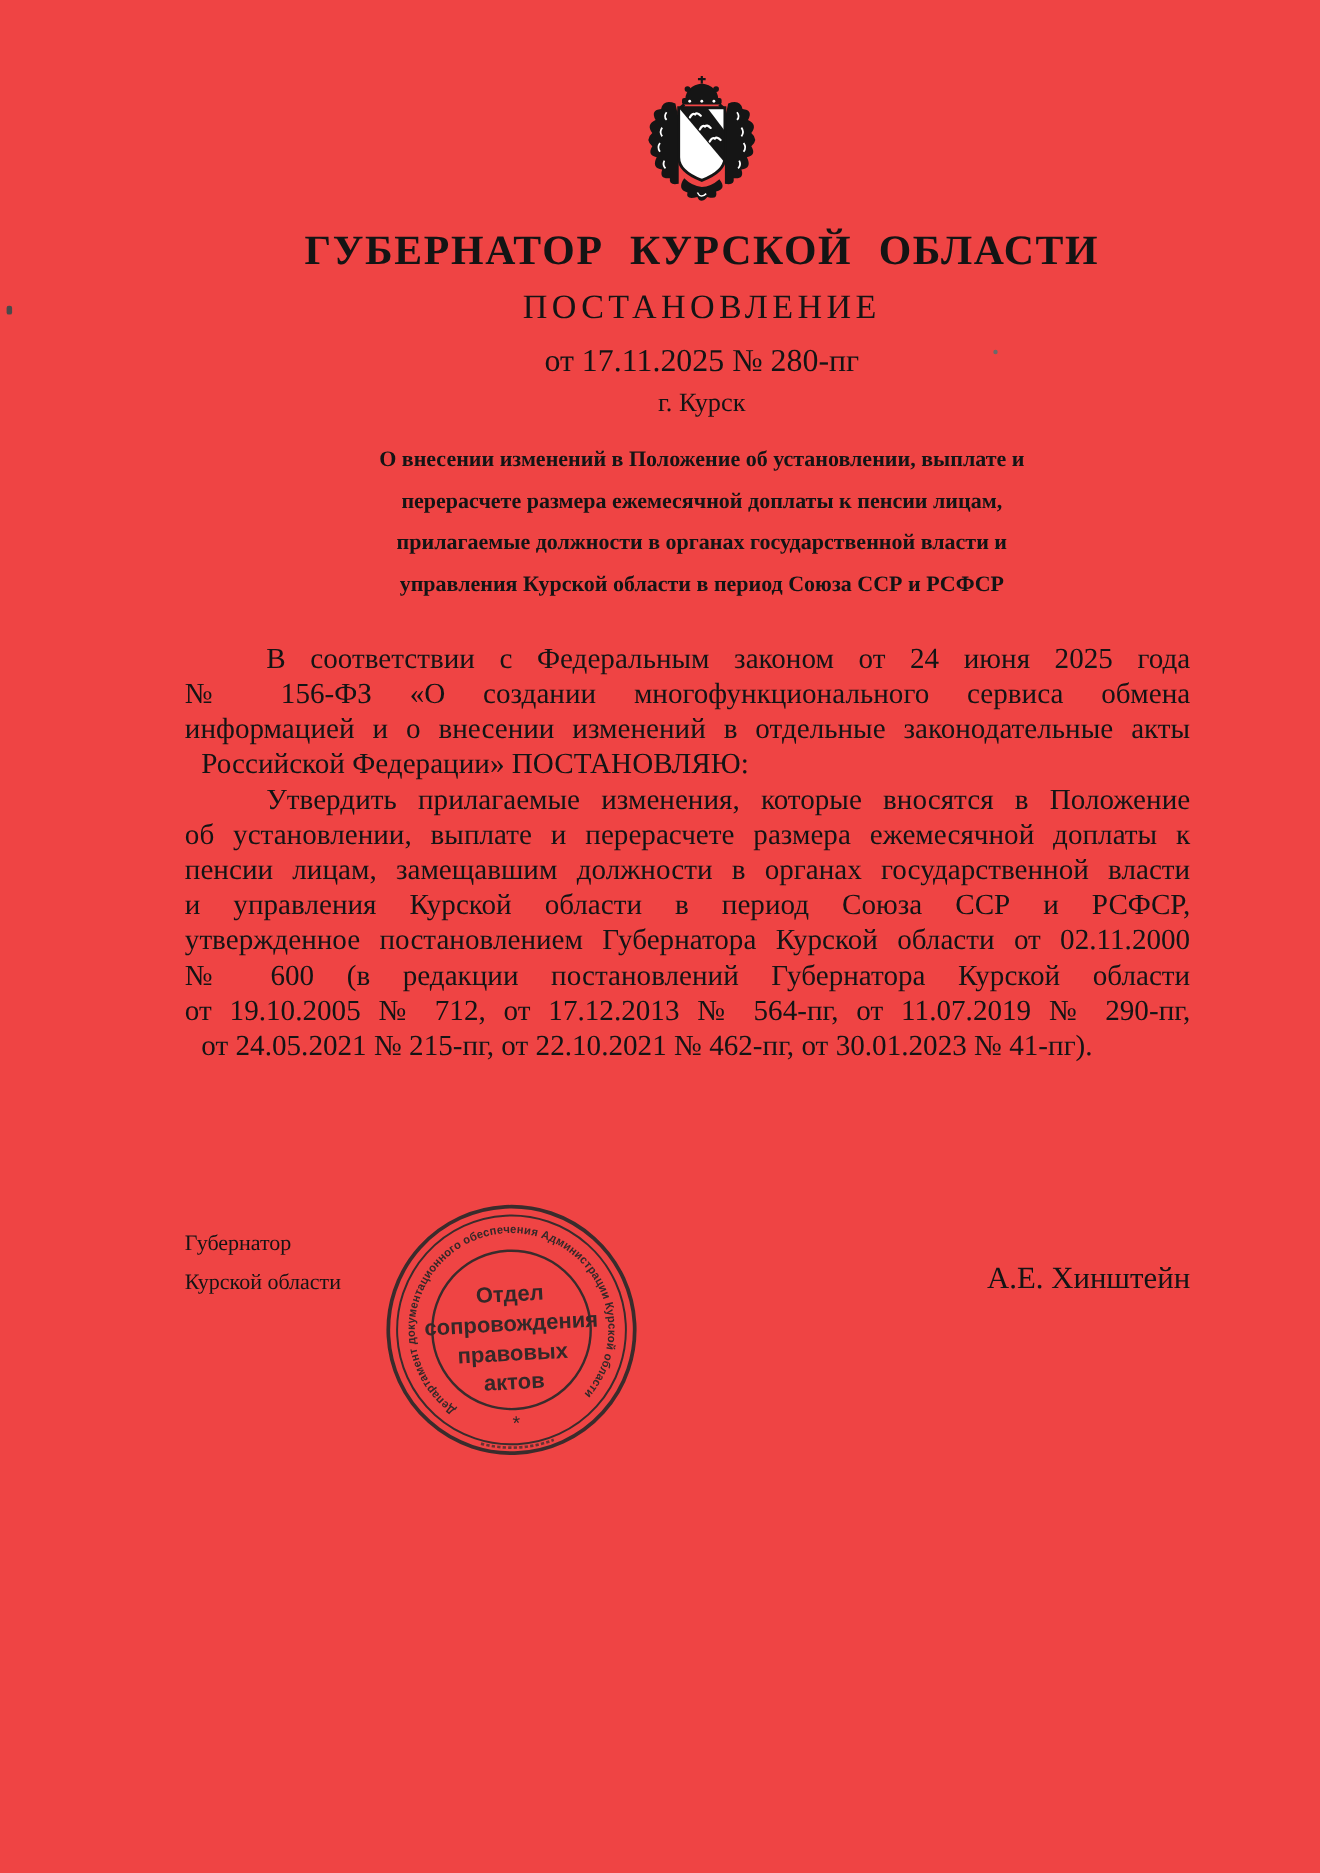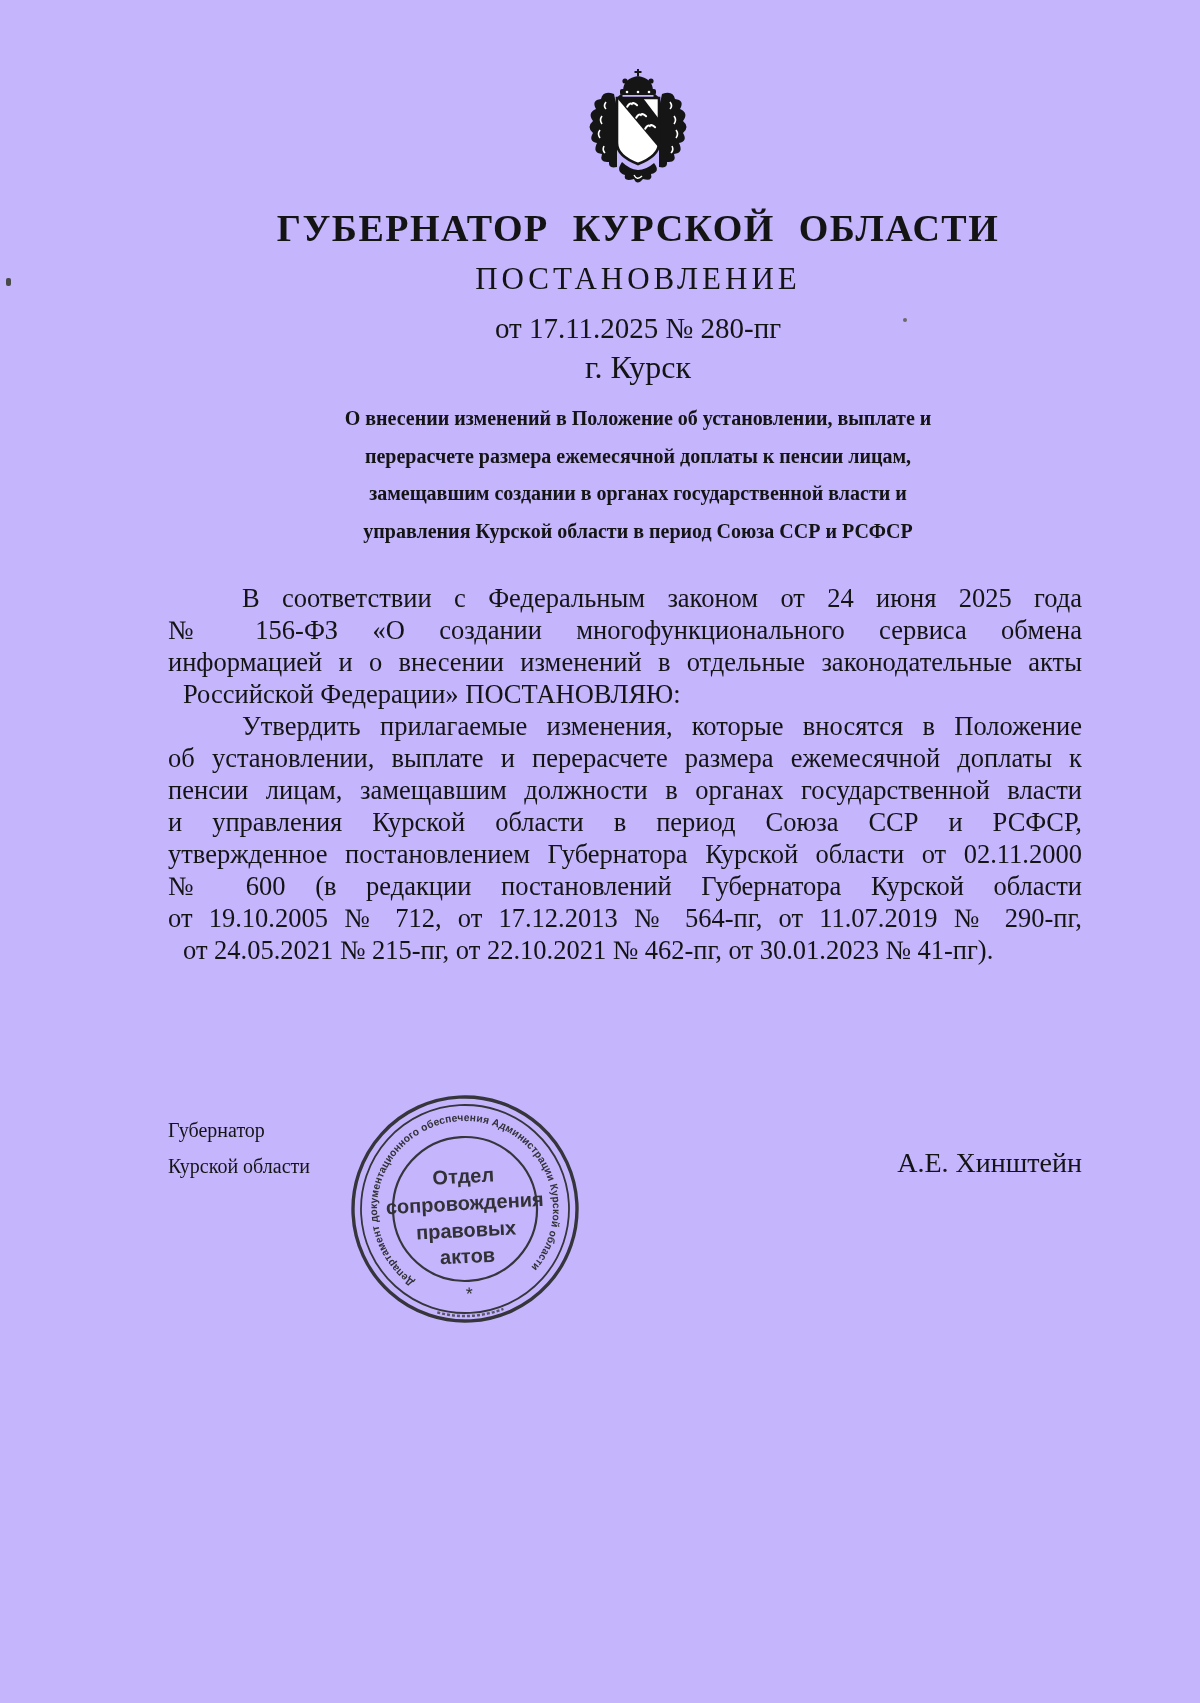--- a/index.html
+++ b/index.html
@@ -1,37 +1,37 @@
 <!DOCTYPE html>
 <html><head>
 <meta charset="utf-8">
 <style>
   html,body{margin:0;padding:0;background:#fff;}
   .page{
     position:relative;
     width:1200px;height:1703px;
-    background:#c4b5fd;
+    background:#ef4444;
     font-family:"Liberation Serif", serif;
     color:#141414;
     overflow:hidden;
   }
   
   .emblem{position:absolute;left:576px;top:68px;width:124px;height:122px;}
   
   .centerband{position:absolute;left:168px;width:940px;text-align:center;}
   .authority{
     top:206px;font-size:38px;font-weight:bold;line-height:44px;
     word-spacing:13px;letter-spacing:1.5px;white-space:nowrap;
   }
   .doctype{
     top:260px;font-size:31px;font-weight:400;line-height:38px;
     letter-spacing:4px;white-space:nowrap;
   }
   .dateline{top:310px;font-size:29px;line-height:36px;white-space:nowrap;text-align:center;}
-  .cityline{top:350px;font-size:32px;line-height:34px;white-space:nowrap;}
+  .cityline{top:350px;font-size:24px;line-height:34px;white-space:nowrap;}
   .doctitle{top:400px;font-size:20px;font-weight:bold;line-height:37.5px;}
   .doctitle div{white-space:nowrap;}
   
   .bodyblock{
     position:absolute;left:168px;top:582px;width:914px;
     font-size:26.5px;line-height:32px;
   }
   .jline{text-align:justify;text-align-last:justify;text-justify:inter-word;}
   .jline-first{padding-left:74px;}
   .jline-last{text-align:left;text-align-last:left;margin-left:15px;}
@@ -113,21 +113,21 @@
 
   <div class="centerband doctype">ПОСТАНОВЛЕНИЕ</div>
 
   <div class="centerband dateline">от 17.11.2025 № 280-пг</div>
 
   <div class="centerband cityline">г. Курск</div>
 
   <div class="centerband doctitle">
     <div>О внесении изменений в Положение об установлении, выплате и</div>
     <div>перерасчете размера ежемесячной доплаты к пенсии лицам,</div>
-    <div>замещавшим создании в органах государственной власти и</div>
+    <div>прилагаемые должности в органах государственной власти и</div>
     <div>управления Курской области в период Союза ССР и РСФСР</div>
   </div>
 
   <div class="bodyblock">
     <div>
       <div class="jline jline-first">В соответствии с Федеральным законом от 24 июня 2025 года</div>
       <div class="jline">№ 156-ФЗ «О создании многофункционального сервиса обмена</div>
       <div class="jline">информацией и о внесении изменений в отдельные законодательные акты</div>
       <div class="jline jline-last">Российской Федерации» ПОСТАНОВЛЯЮ:</div>
     </div>

